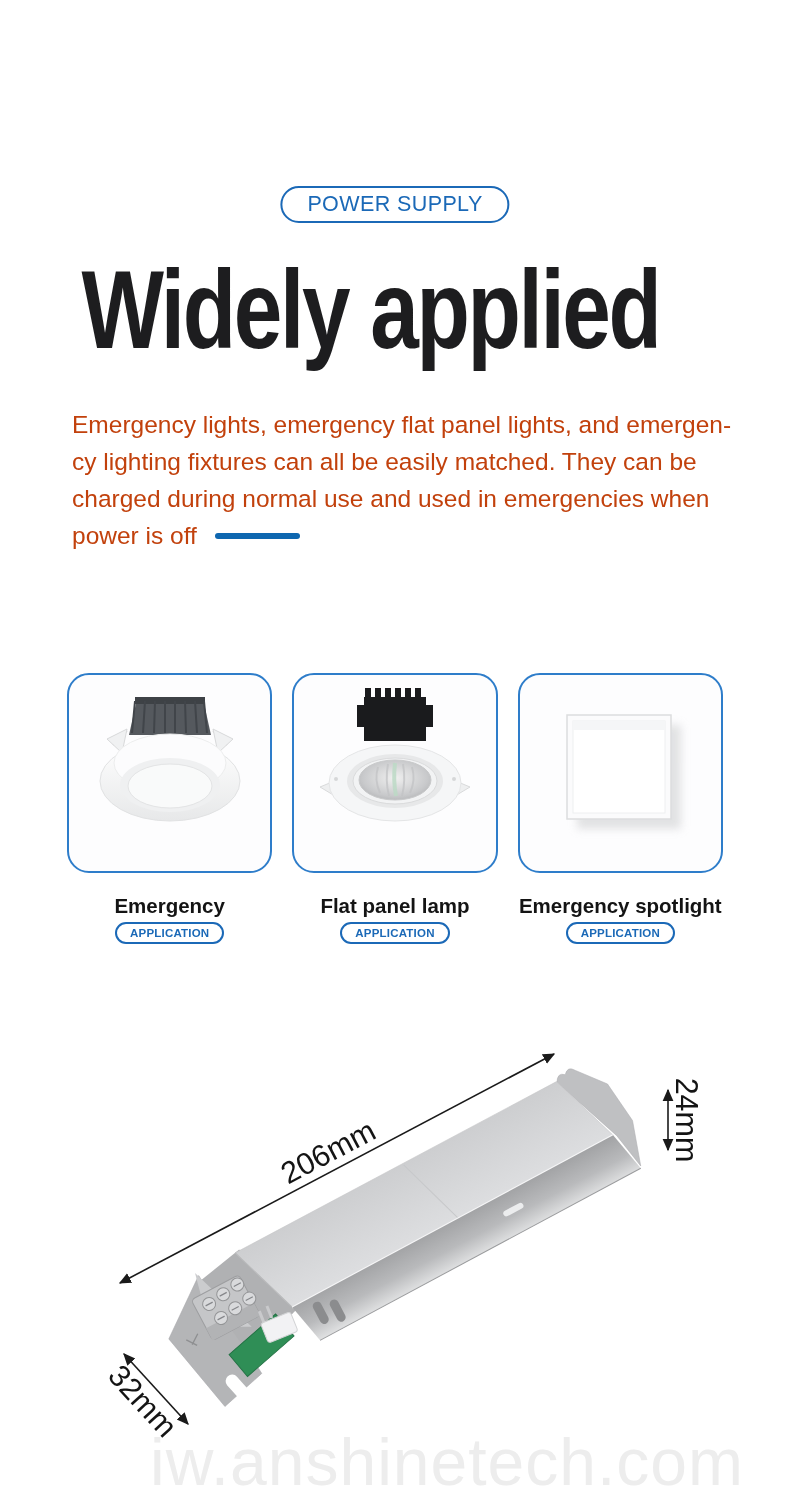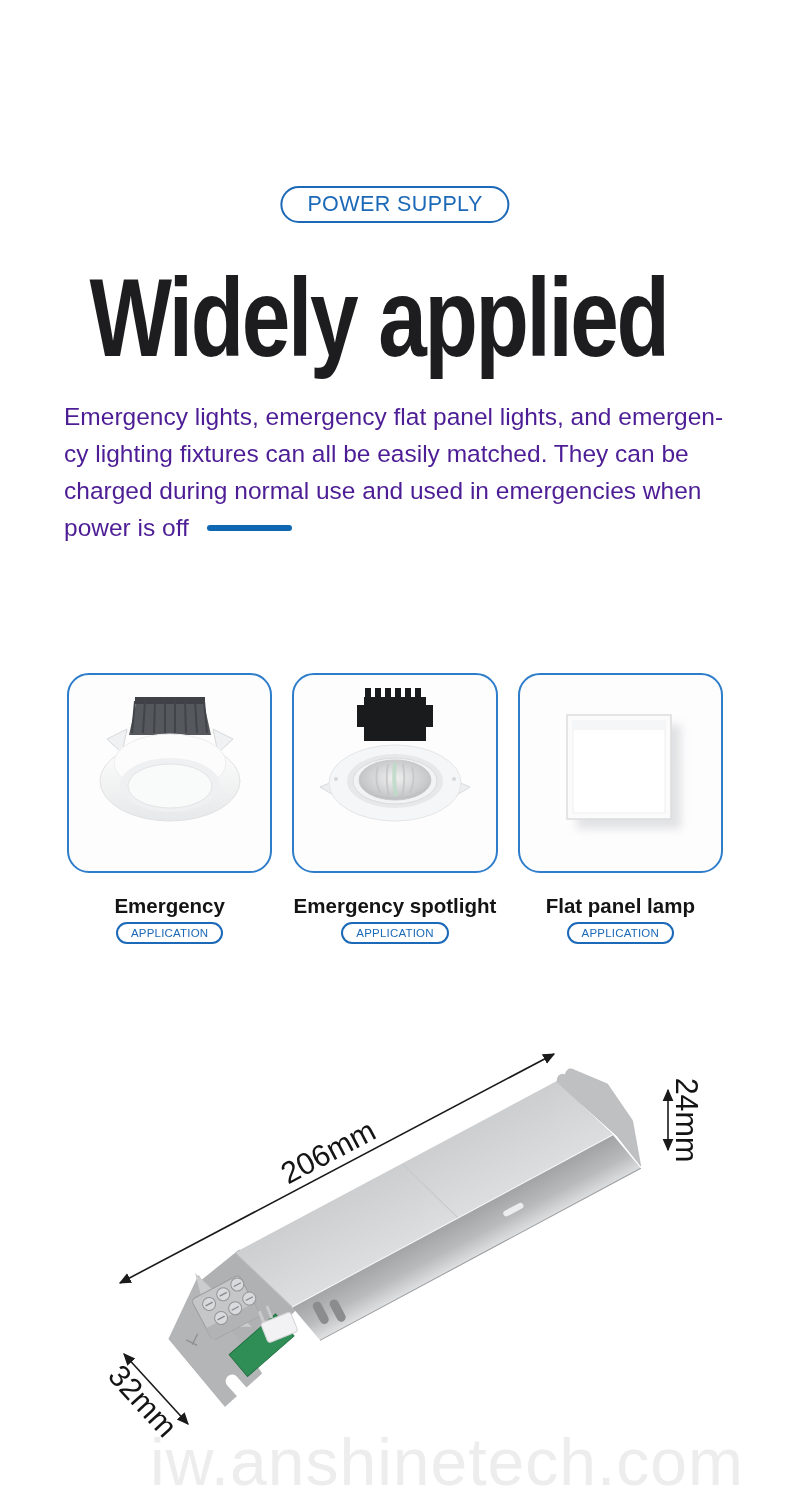--- a/index.html
+++ b/index.html
@@ -4,40 +4,40 @@
 <style>
   html,body{margin:0;padding:0;background:#fff;}
   .page{position:relative;width:790px;height:1495px;background:#ffffff;overflow:hidden;
         font-family:"Liberation Sans",sans-serif;}
   
   .top-badge{position:absolute;top:186px;left:50%;transform:translateX(-50%);
     color:#1b69b7;border:2.5px solid #1b69b7;border-radius:19px;
     font-size:21.5px;font-weight:normal;letter-spacing:.4px;
     padding:4px 25px;white-space:nowrap;background:#fff;}
   
-  .headline{position:absolute;top:250px;left:0;width:716px;text-align:center;margin:8px;
+  .headline{position:absolute;top:250px;left:0;width:716px;text-align:center;margin:0;
     font-size:112px;line-height:120px;font-weight:bold;color:#1d1d1f;letter-spacing:-3px;}
   .headline span{display:inline-block;transform:scaleX(.78);transform-origin:50% 50%;white-space:nowrap;}
   
-  .intro{position:absolute;top:398px;left:64px;width:700px;margin:0;
-    font-size:24.5px;line-height:37px;color:#4c1d95;}
+  .intro{position:absolute;top:398px;left:64px;width:700px;margin:8px;
+    font-size:24.5px;line-height:37px;color:#c2410c;}
   .intro .txt{white-space:pre-line;}
   .accent-line{display:inline-block;width:85px;height:6px;border-radius:3px;
     background:#0e67b0;margin-left:18px;transform:translateY(-5px);}
   
   .cards,.labels-row,.badges-row{position:absolute;left:67px;width:656px;display:flex;gap:20px;}
   .cards{top:673px;}
   .card{flex:1 1 0;height:200px;box-sizing:border-box;border:2px solid #2e7dca;border-radius:22px;
     background:#fdfdfe;display:flex;align-items:center;justify-content:center;overflow:hidden;}
   .labels-row{top:894px;}
   .labels-row .cell{flex:1 1 0;text-align:center;font-size:20.5px;font-weight:bold;color:#141414;}
   .badges-row{top:922px;}
   .badges-row .cell{flex:1 1 0;text-align:center;}
   .app-badge{display:inline-block;color:#1b69b7;border:2px solid #1b69b7;border-radius:12px;
-    font-size:11.5px;font-weight:normal;letter-spacing:.2px;padding:3px 13px;background:#fff;}
+    font-size:11.5px;font-weight:bold;letter-spacing:.2px;padding:3px 13px;background:#fff;}
   
   .product-figure{position:absolute;top:1040px;left:0;width:790px;height:430px;}
   
   .watermark{position:absolute;top:1424px;left:150px;font-size:66px;font-weight:400;
     color:#ededed;letter-spacing:1px;white-space:nowrap;}
 </style>
 </head>
 <body>
 
 <div class="page">
@@ -136,22 +136,22 @@
         <rect x="52" y="42" width="104" height="104" fill="#cbccce" opacity="0.55" filter="url(#pblur)"></rect>
         <rect x="42" y="32" width="104" height="104" fill="#fbfbfc" stroke="#dcddde" stroke-width="1.5"></rect>
         <rect x="48" y="38" width="92" height="92" fill="#ffffff" stroke="#eeeff0"></rect>
         <rect x="48" y="38" width="92" height="9" fill="#f5f6f7"></rect>
       </svg>
     </div>
   </div>
 
   <div class="labels-row">
     <div class="cell">Emergency downlight</div>
+    <div class="cell">Flat panel lamp</div>
     <div class="cell">Emergency spotlight</div>
-    <div class="cell">Flat panel lamp</div>
   </div>
 
   <div class="badges-row">
     <div class="cell"><span class="app-badge">APPLICATION</span></div>
     <div class="cell"><span class="app-badge">APPLICATION</span></div>
     <div class="cell"><span class="app-badge">APPLICATION</span></div>
   </div>
 
   <svg class="product-figure" viewBox="0 0 790 430">
     <defs>

